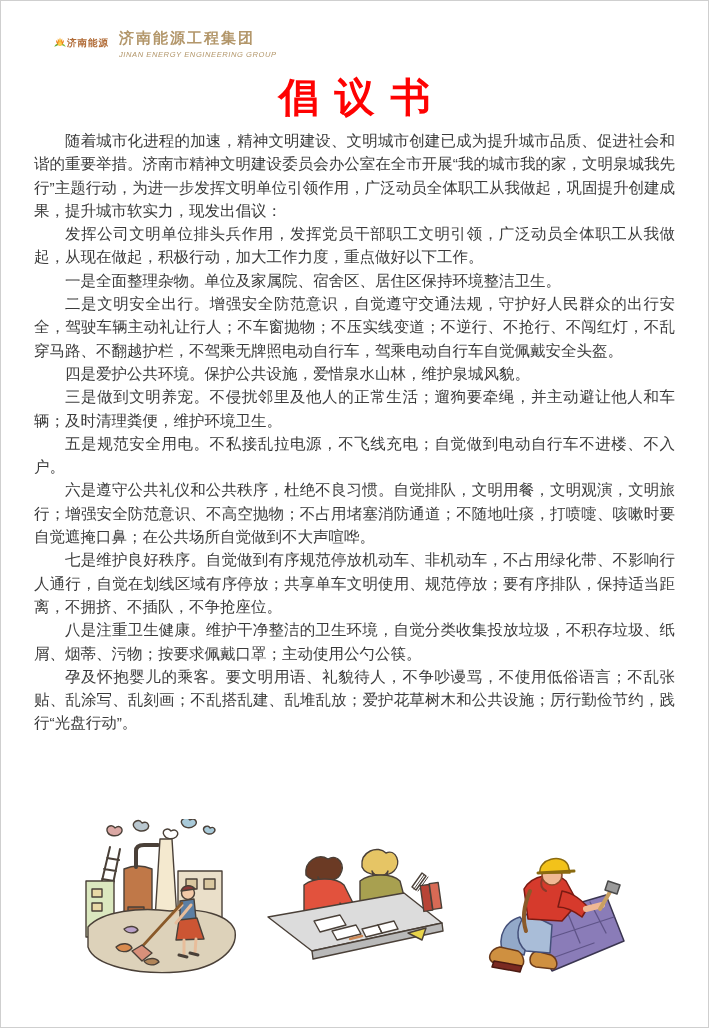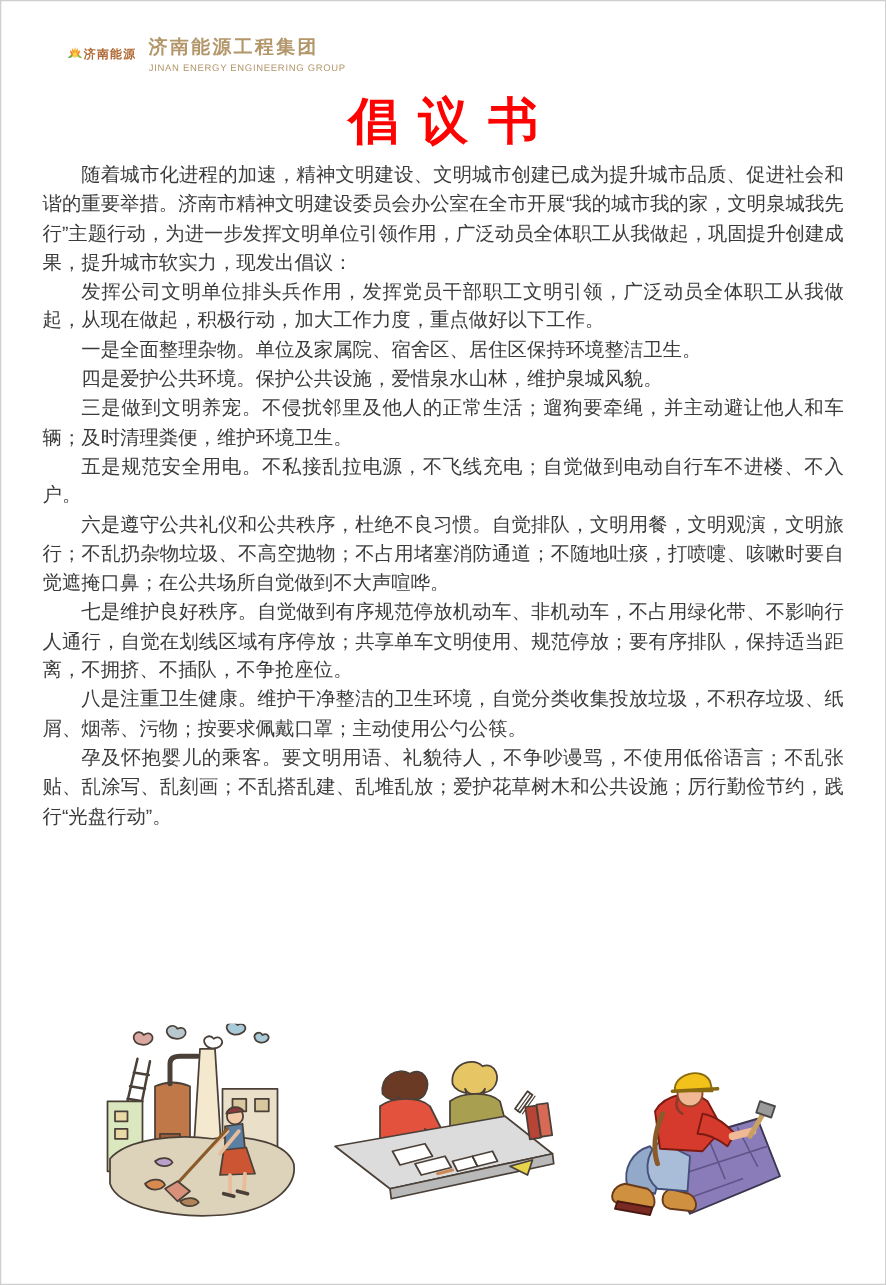--- a/index.html
+++ b/index.html
@@ -8,21 +8,21 @@
     width:709px;height:1028px;background:#ffffff;
     border:1px solid #cfcfcf;box-sizing:border-box;
     position:relative;overflow:hidden;
   }
   
   .header{display:flex;align-items:flex-start;padding:24px 0 0 52px;}
   .logo-block{display:flex;flex-direction:row;align-items:center;width:56px;}
   .logo-caption{font-size:9.5px;font-weight:bold;color:#b06a35;letter-spacing:1px;margin-top:1px;white-space:nowrap;}
   .company-names{margin-left:10px;padding-top:4px;}
   .company-zh{font-size:15px;font-weight:bold;color:#b3976b;letter-spacing:2px;line-height:1.2;}
-  .company-en{font-size:7.6px;color:#b3976b;letter-spacing:0.55px;margin-top:3px;}
+  .company-en{font-size:7.6px;color:#b3976b;letter-spacing:0.55px;margin-top:3px;font-style:italic;}
   
   .doc-title{
     margin:14px 0 0 0;text-align:center;
     font-size:40px;font-weight:900;color:#fe0202;
     letter-spacing:16px;text-indent:16px;line-height:1.1;
   }
   
   .body-text{
     margin:10px 33px 0 33px;
     font-size:15.5px;line-height:23.3px;color:#3b3b3b;
@@ -67,24 +67,25 @@
       <div class="company-en">JINAN ENERGY ENGINEERING GROUP</div>
     </div>
   </div>
 
   <h1 class="doc-title">倡议书</h1>
 
   <div class="body-text">
     <p>随着城市化进程的加速，精神文明建设、文明城市创建已成为提升城市品质、促进社会和谐的重要举措。济南市精神文明建设委员会办公室在全市开展“我的城市我的家，文明泉城我先行”主题行动，为进一步发挥文明单位引领作用，广泛动员全体职工从我做起，巩固提升创建成果，提升城市软实力，现发出倡议：</p>
     <p>发挥公司文明单位排头兵作用，发挥党员干部职工文明引领，广泛动员全体职工从我做起，从现在做起，积极行动，加大工作力度，重点做好以下工作。</p>
     <p>一是全面整理杂物。单位及家属院、宿舍区、居住区保持环境整洁卫生。</p>
+    <p>二是文明安全出行。增强安全防范意识，自觉遵守交通法规，守护好人民群众的出行安全，驾驶车辆主动礼让行人；不车窗抛物；不压实线变道；不逆行、不抢行、不闯红灯，不乱穿马路、不翻越护栏，不驾乘无牌照电动自行车，驾乘电动自行车自觉佩戴安全头盔。</p>
     <p>四是爱护公共环境。保护公共设施，爱惜泉水山林，维护泉城风貌。</p>
     <p>三是做到文明养宠。不侵扰邻里及他人的正常生活；遛狗要牵绳，并主动避让他人和车辆；及时清理粪便，维护环境卫生。</p>
     <p>五是规范安全用电。不私接乱拉电源，不飞线充电；自觉做到电动自行车不进楼、不入户。</p>
-    <p>六是遵守公共礼仪和公共秩序，杜绝不良习惯。自觉排队，文明用餐，文明观演，文明旅行；不乱扔杂物垃圾、不高空抛物；不占用堵塞消防通道；不随地吐痰，打喷嚏、咳嗽时要自觉遮掩口鼻；在公共场所自觉做到不大声喧哗。</p>
+    <p>六是遵守公共礼仪和公共秩序，杜绝不良习惯。自觉排队，文明用餐，文明观演，文明旅行；增强安全防范意识、不高空抛物；不占用堵塞消防通道；不随地吐痰，打喷嚏、咳嗽时要自觉遮掩口鼻；在公共场所自觉做到不大声喧哗。</p>
     <p>七是维护良好秩序。自觉做到有序规范停放机动车、非机动车，不占用绿化带、不影响行人通行，自觉在划线区域有序停放；共享单车文明使用、规范停放；要有序排队，保持适当距离，不拥挤、不插队，不争抢座位。</p>
     <p>八是注重卫生健康。维护干净整洁的卫生环境，自觉分类收集投放垃圾，不积存垃圾、纸屑、烟蒂、污物；按要求佩戴口罩；主动使用公勺公筷。</p>
     <p>孕及怀抱婴儿的乘客。要文明用语、礼貌待人，不争吵谩骂，不使用低俗语言；不乱张贴、乱涂写、乱刻画；不乱搭乱建、乱堆乱放；爱护花草树木和公共设施；厉行勤俭节约，践行“光盘行动”。</p>
   </div>
 
   <div class="illustrations">
 
     <svg class="illus illus-1" width="168" height="165" viewBox="0 0 168 165">
       <g stroke="#4a4038" stroke-width="1.4" stroke-linejoin="round" stroke-linecap="round">
 

